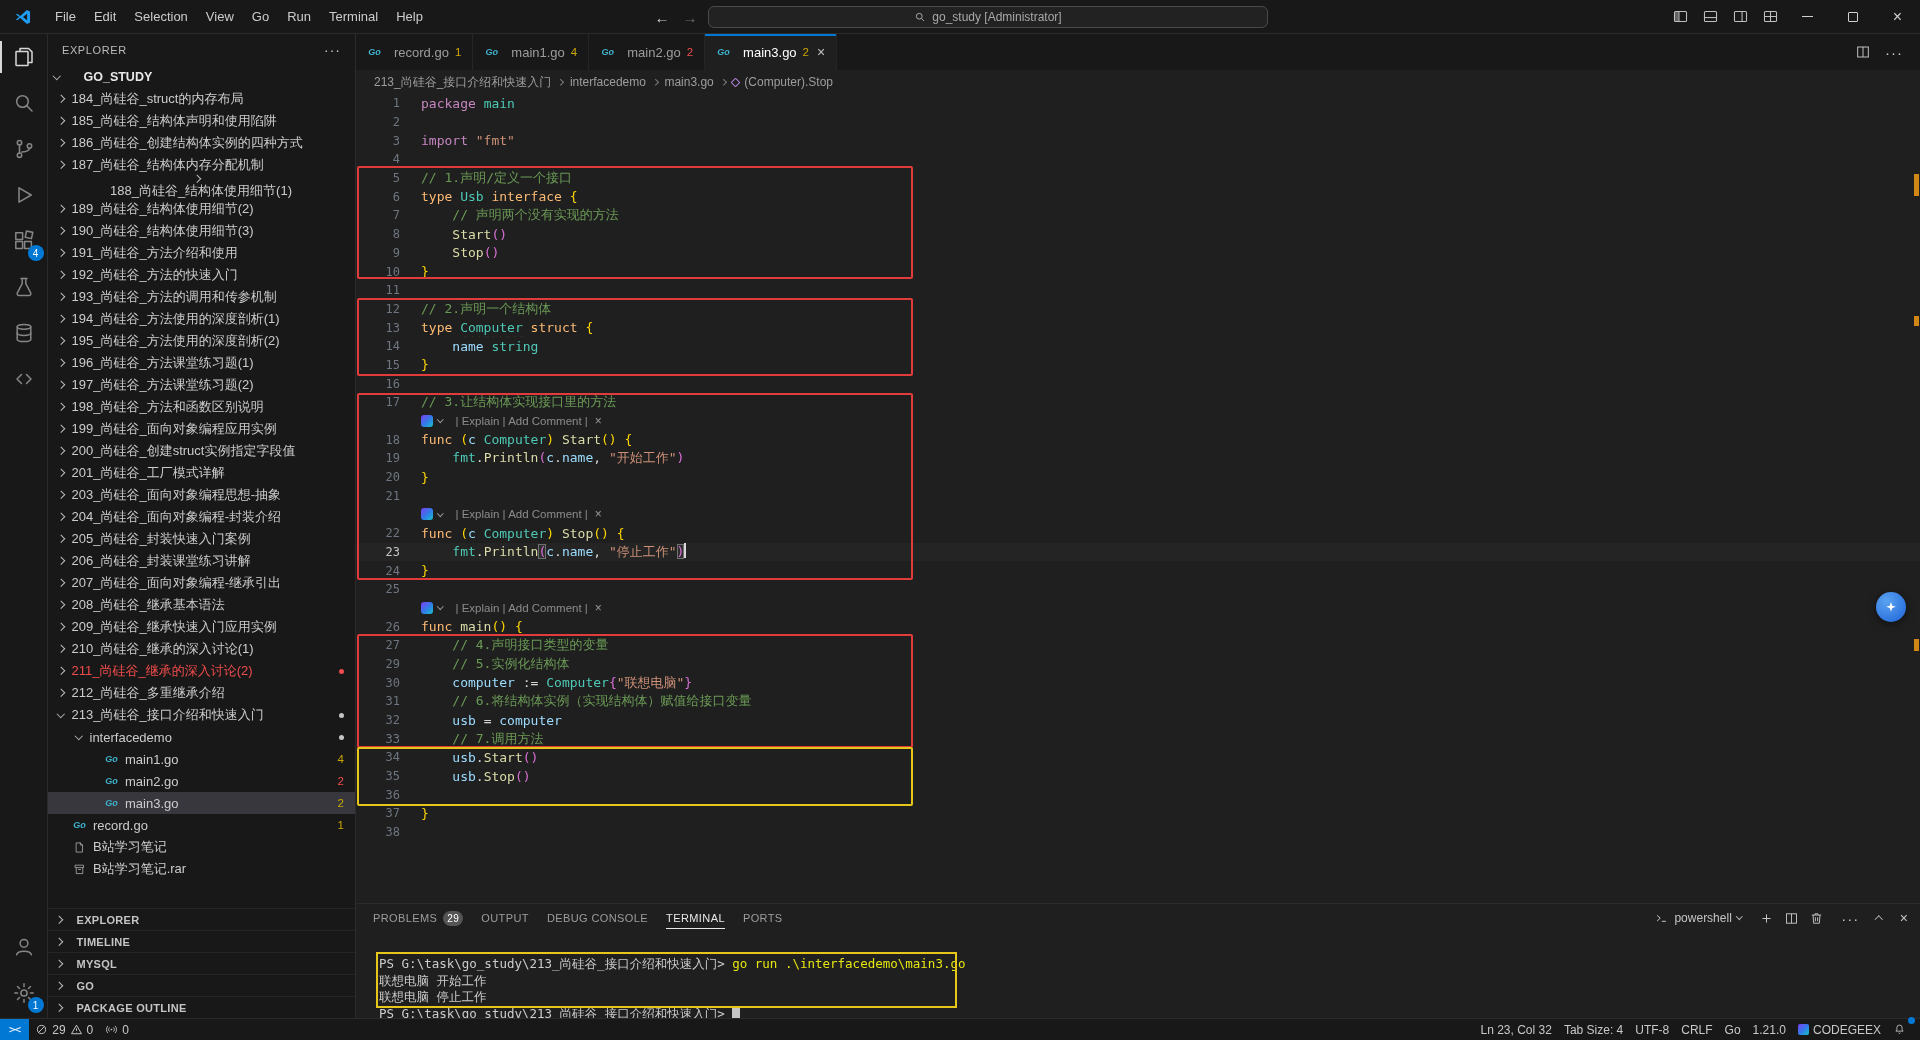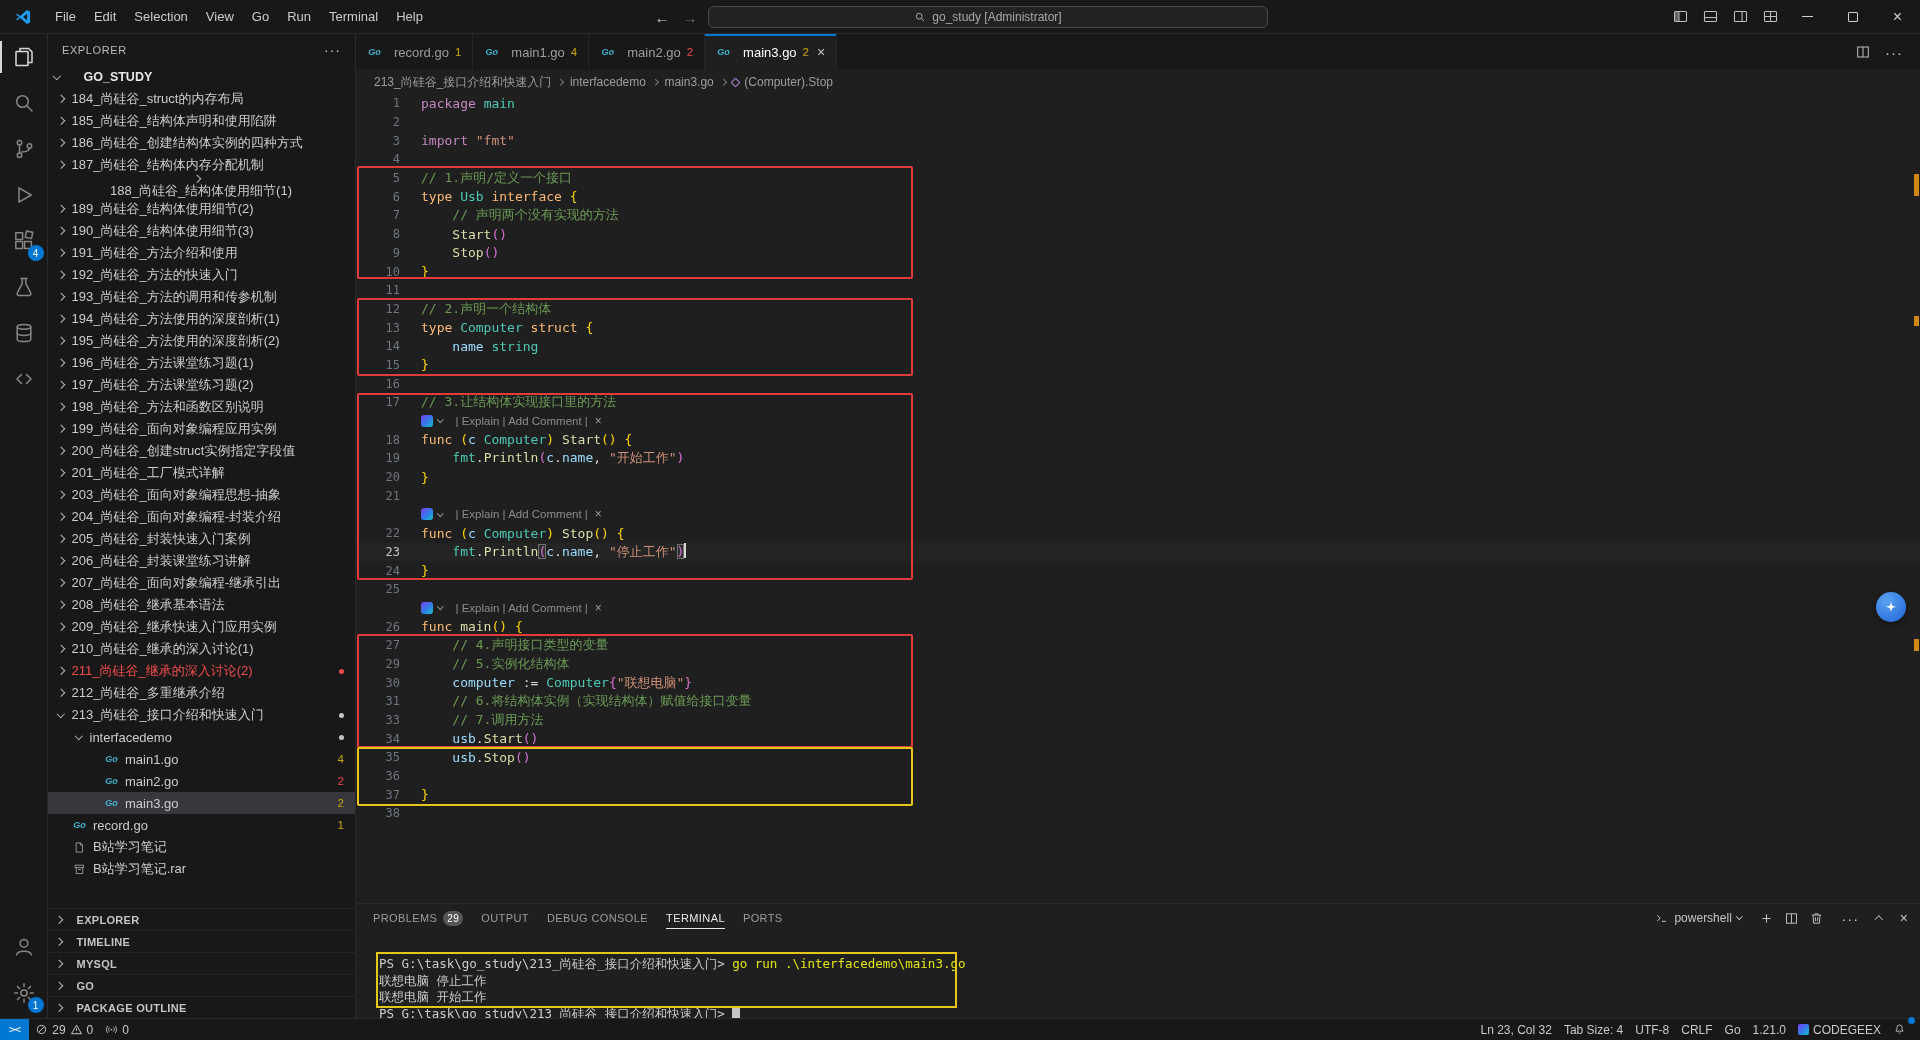--- a/index.html
+++ b/index.html
@@ -674,20 +674,24 @@
             </div>
             <div class="row">
               <div class="ln">30</div>
               <div class="lt"><span class="tk-pl">    </span><span class="tk-va">computer</span><span class="tk-pl"> </span><span class="tk-pu">:=</span><span class="tk-pl"> </span><span class="tk-ty">Computer</span><span class="tk-b2">{</span><span class="tk-st">"联想电脑"</span><span class="tk-b2">}</span></div>
             </div>
             <div class="row">
               <div class="ln">31</div>
               <div class="lt"><span class="tk-pl">    </span><span class="tk-co">// 6.将结构体实例（实现结构体）赋值给接口变量</span></div>
             </div>
             <div class="row">
+              <div class="ln">32</div>
+              <div class="lt"><span class="tk-pl">    </span><span class="tk-va">usb</span><span class="tk-pl"> </span><span class="tk-pu">=</span><span class="tk-pl"> </span><span class="tk-va">computer</span></div>
+            </div>
+            <div class="row">
               <div class="ln">33</div>
               <div class="lt"><span class="tk-pl">    </span><span class="tk-co">// 7.调用方法</span></div>
             </div>
             <div class="row">
               <div class="ln">34</div>
               <div class="lt"><span class="tk-pl">    </span><span class="tk-va">usb</span><span class="tk-pu">.</span><span class="tk-fn">Start</span><span class="tk-b2">()</span></div>
             </div>
             <div class="row">
               <div class="ln">35</div>
               <div class="lt"><span class="tk-pl">    </span><span class="tk-va">usb</span><span class="tk-pu">.</span><span class="tk-fn">Stop</span><span class="tk-b2">()</span></div>
@@ -767,22 +771,22 @@
                   <path d="M4.5 6.5h15M9.5 6.5v-2h5v2M6.5 6.5l.9 13h9.2l.9-13M10.2 10v6.5M13.8 10v6.5"></path>
                 </svg>
               </div>
             <div class="more-dots">···</div>
             <span class="chev up"></span>
             <span class="p-x">×</span>
           </div>
         </div>
         <div class="term" id="term">
             <div class="t-row"><span class="t-p">PS G:\task\go_study\213_尚硅谷_接口介绍和快速入门&gt; </span><span class="t-cmd">go run .\interfacedemo\main3.go</span></div>
+            <div class="t-row"><span class="t-out">联想电脑 开始工作</span></div>
             <div class="t-row"><span class="t-out">联想电脑 停止工作</span></div>
-            <div class="t-row"><span class="t-out">联想电脑 开始工作</span></div>
             <div class="t-row"><span class="t-p">PS G:\task\go_study\213_尚硅谷_接口介绍和快速入门&gt; </span><span class="t-cursor"></span></div>
           </div>
         <div class="t-anno"></div>
       </div>
     </div>
   </div>
 
   <div class="statusbar">
     <div class="sb-remote">
         <span>&gt;&lt;</span>

